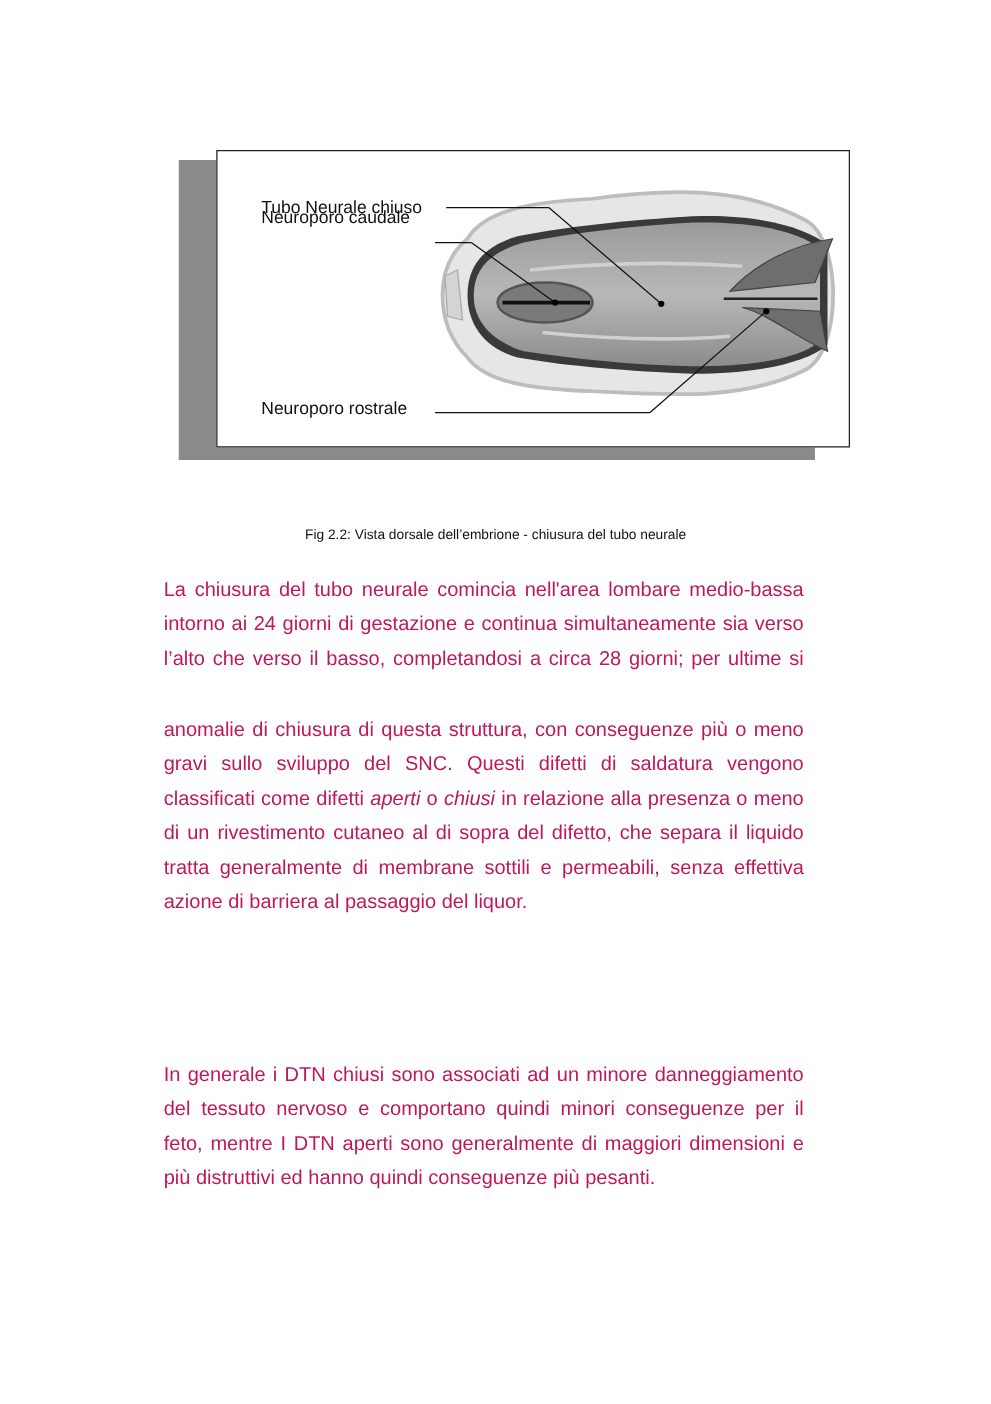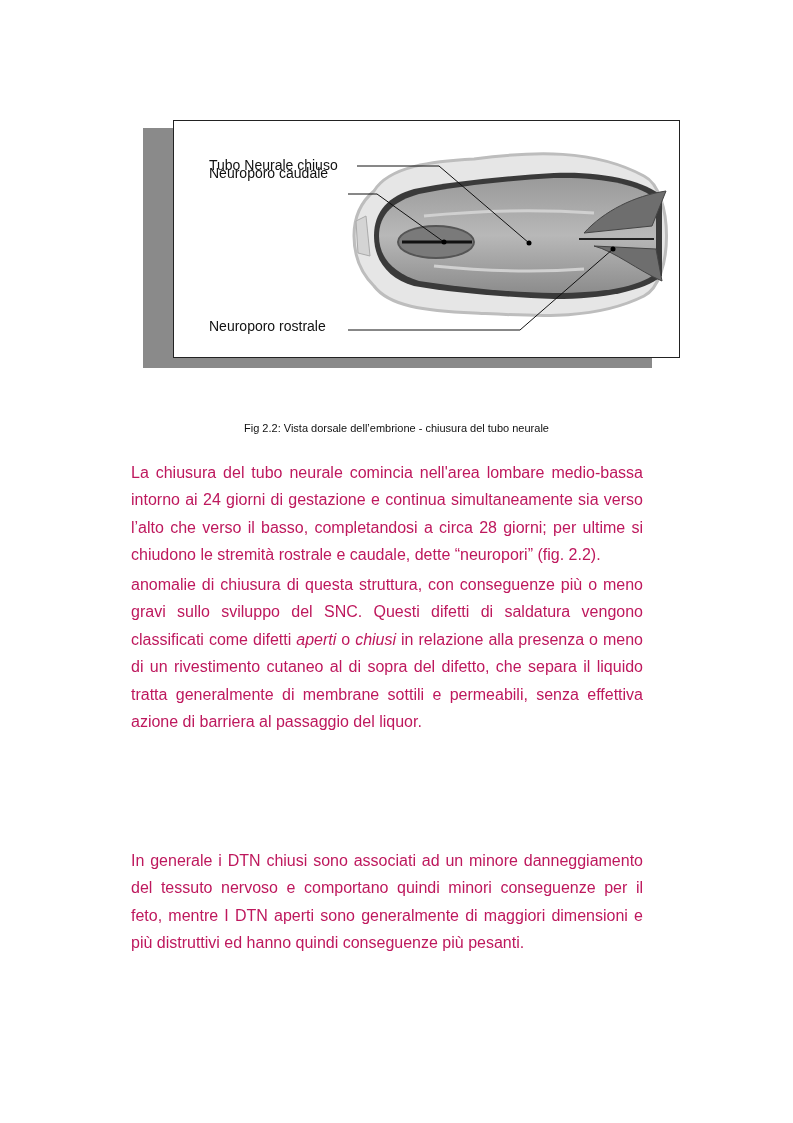--- a/index.html
+++ b/index.html
@@ -64,21 +64,20 @@
   <span class="fig-label" style="left:35px; top:44px;">Neuroporo caudale</span>
   <span class="fig-label" style="left:35px; top:197px;text-align:right;">Neuroporo rostrale</span>
 </div>
 
 <div class="caption">Fig 2.2:  Vista dorsale dell’embrione  -  chiusura del tubo neurale</div>
 
 <p class="para" style="top:459px;">
   <span class="line">La chiusura del tubo neurale comincia nell'area lombare medio-bassa</span>
   <span class="line">intorno ai 24 giorni di gestazione e continua simultaneamente sia verso</span>
   <span class="line">l’alto che verso il basso, completandosi a circa 28 giorni; per ultime si</span>
-  <span class="line last">chiudono le stremità rostrale e caudale, dette “neuropori” (fig. 2.2).</span>
 </p>
 
 <p class="para" style="top:571px;">
   <span class="line">anomalie di chiusura di questa struttura, con conseguenze più o meno</span>
   <span class="line">gravi sullo sviluppo del SNC. Questi difetti di saldatura vengono</span>
   <span class="line"><span>classificati come difetti </span><em>aperti</em><span> o </span><em>chiusi</em><span> in relazione alla presenza o meno</span></span>
   <span class="line">di un rivestimento cutaneo al di sopra del difetto, che separa il liquido</span>
   <span class="line">tratta generalmente di membrane sottili e permeabili, senza effettiva</span>
   <span class="line last">azione di barriera al passaggio del liquor.</span>
 </p>

